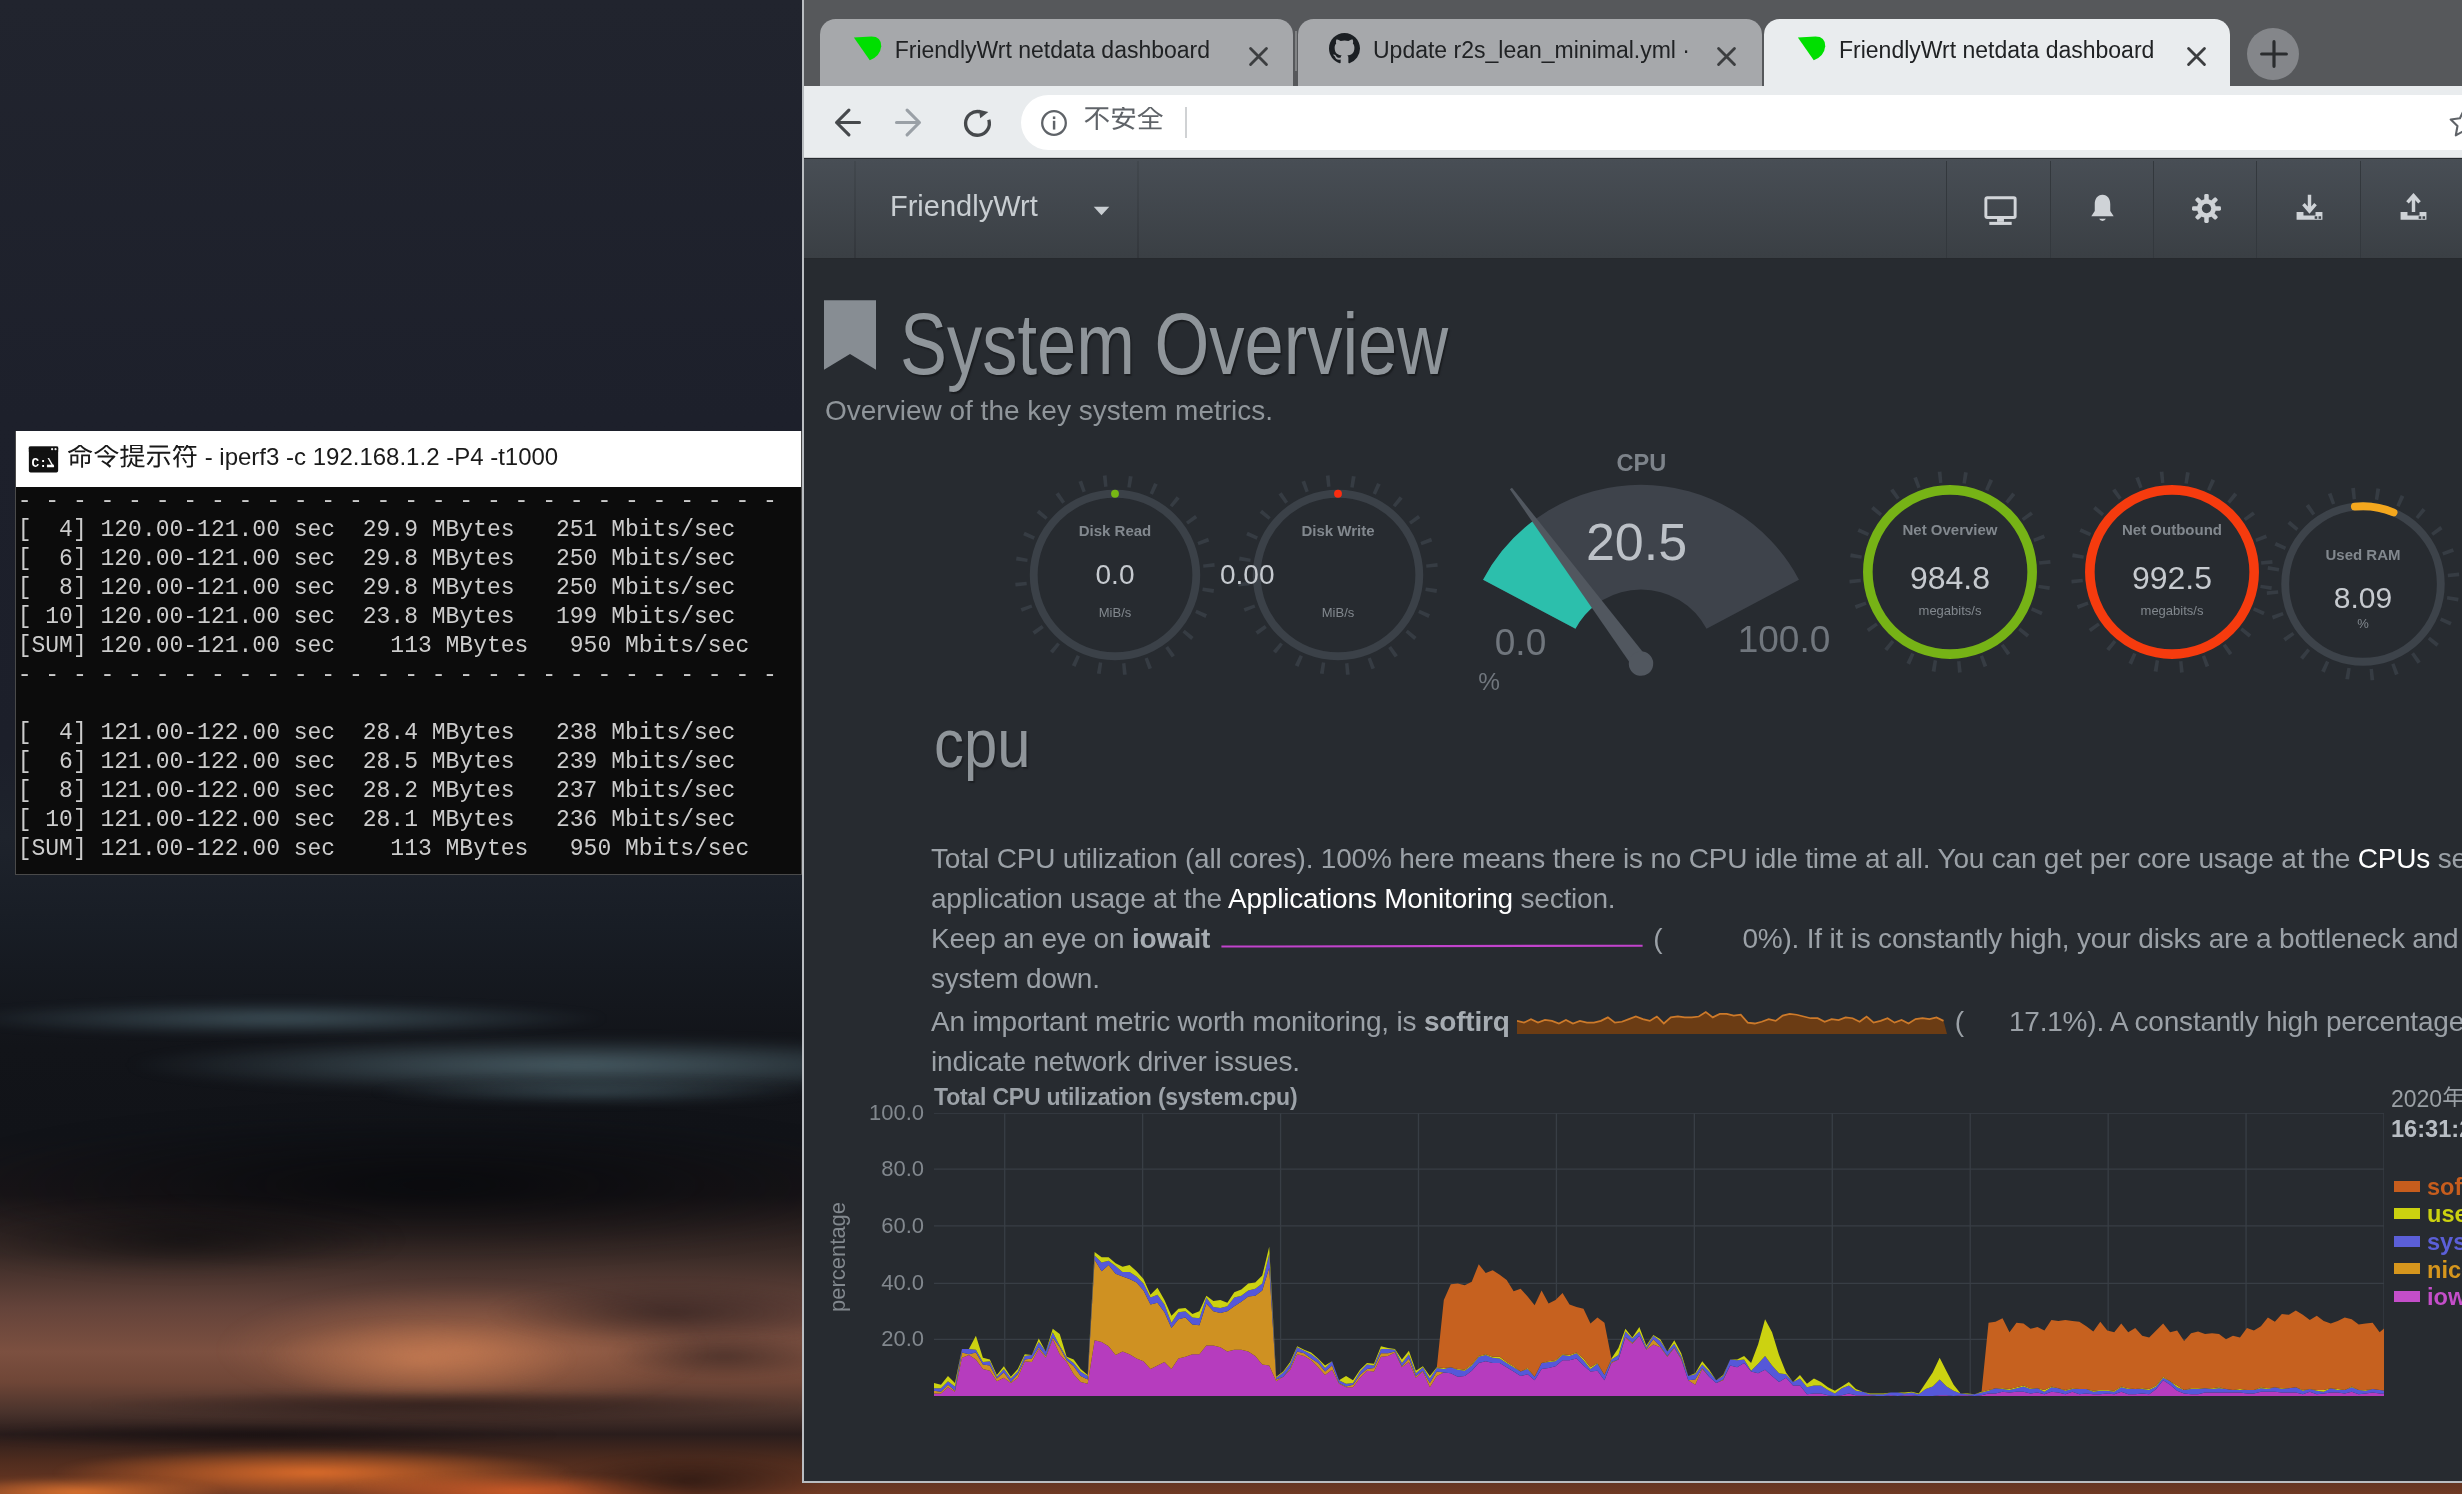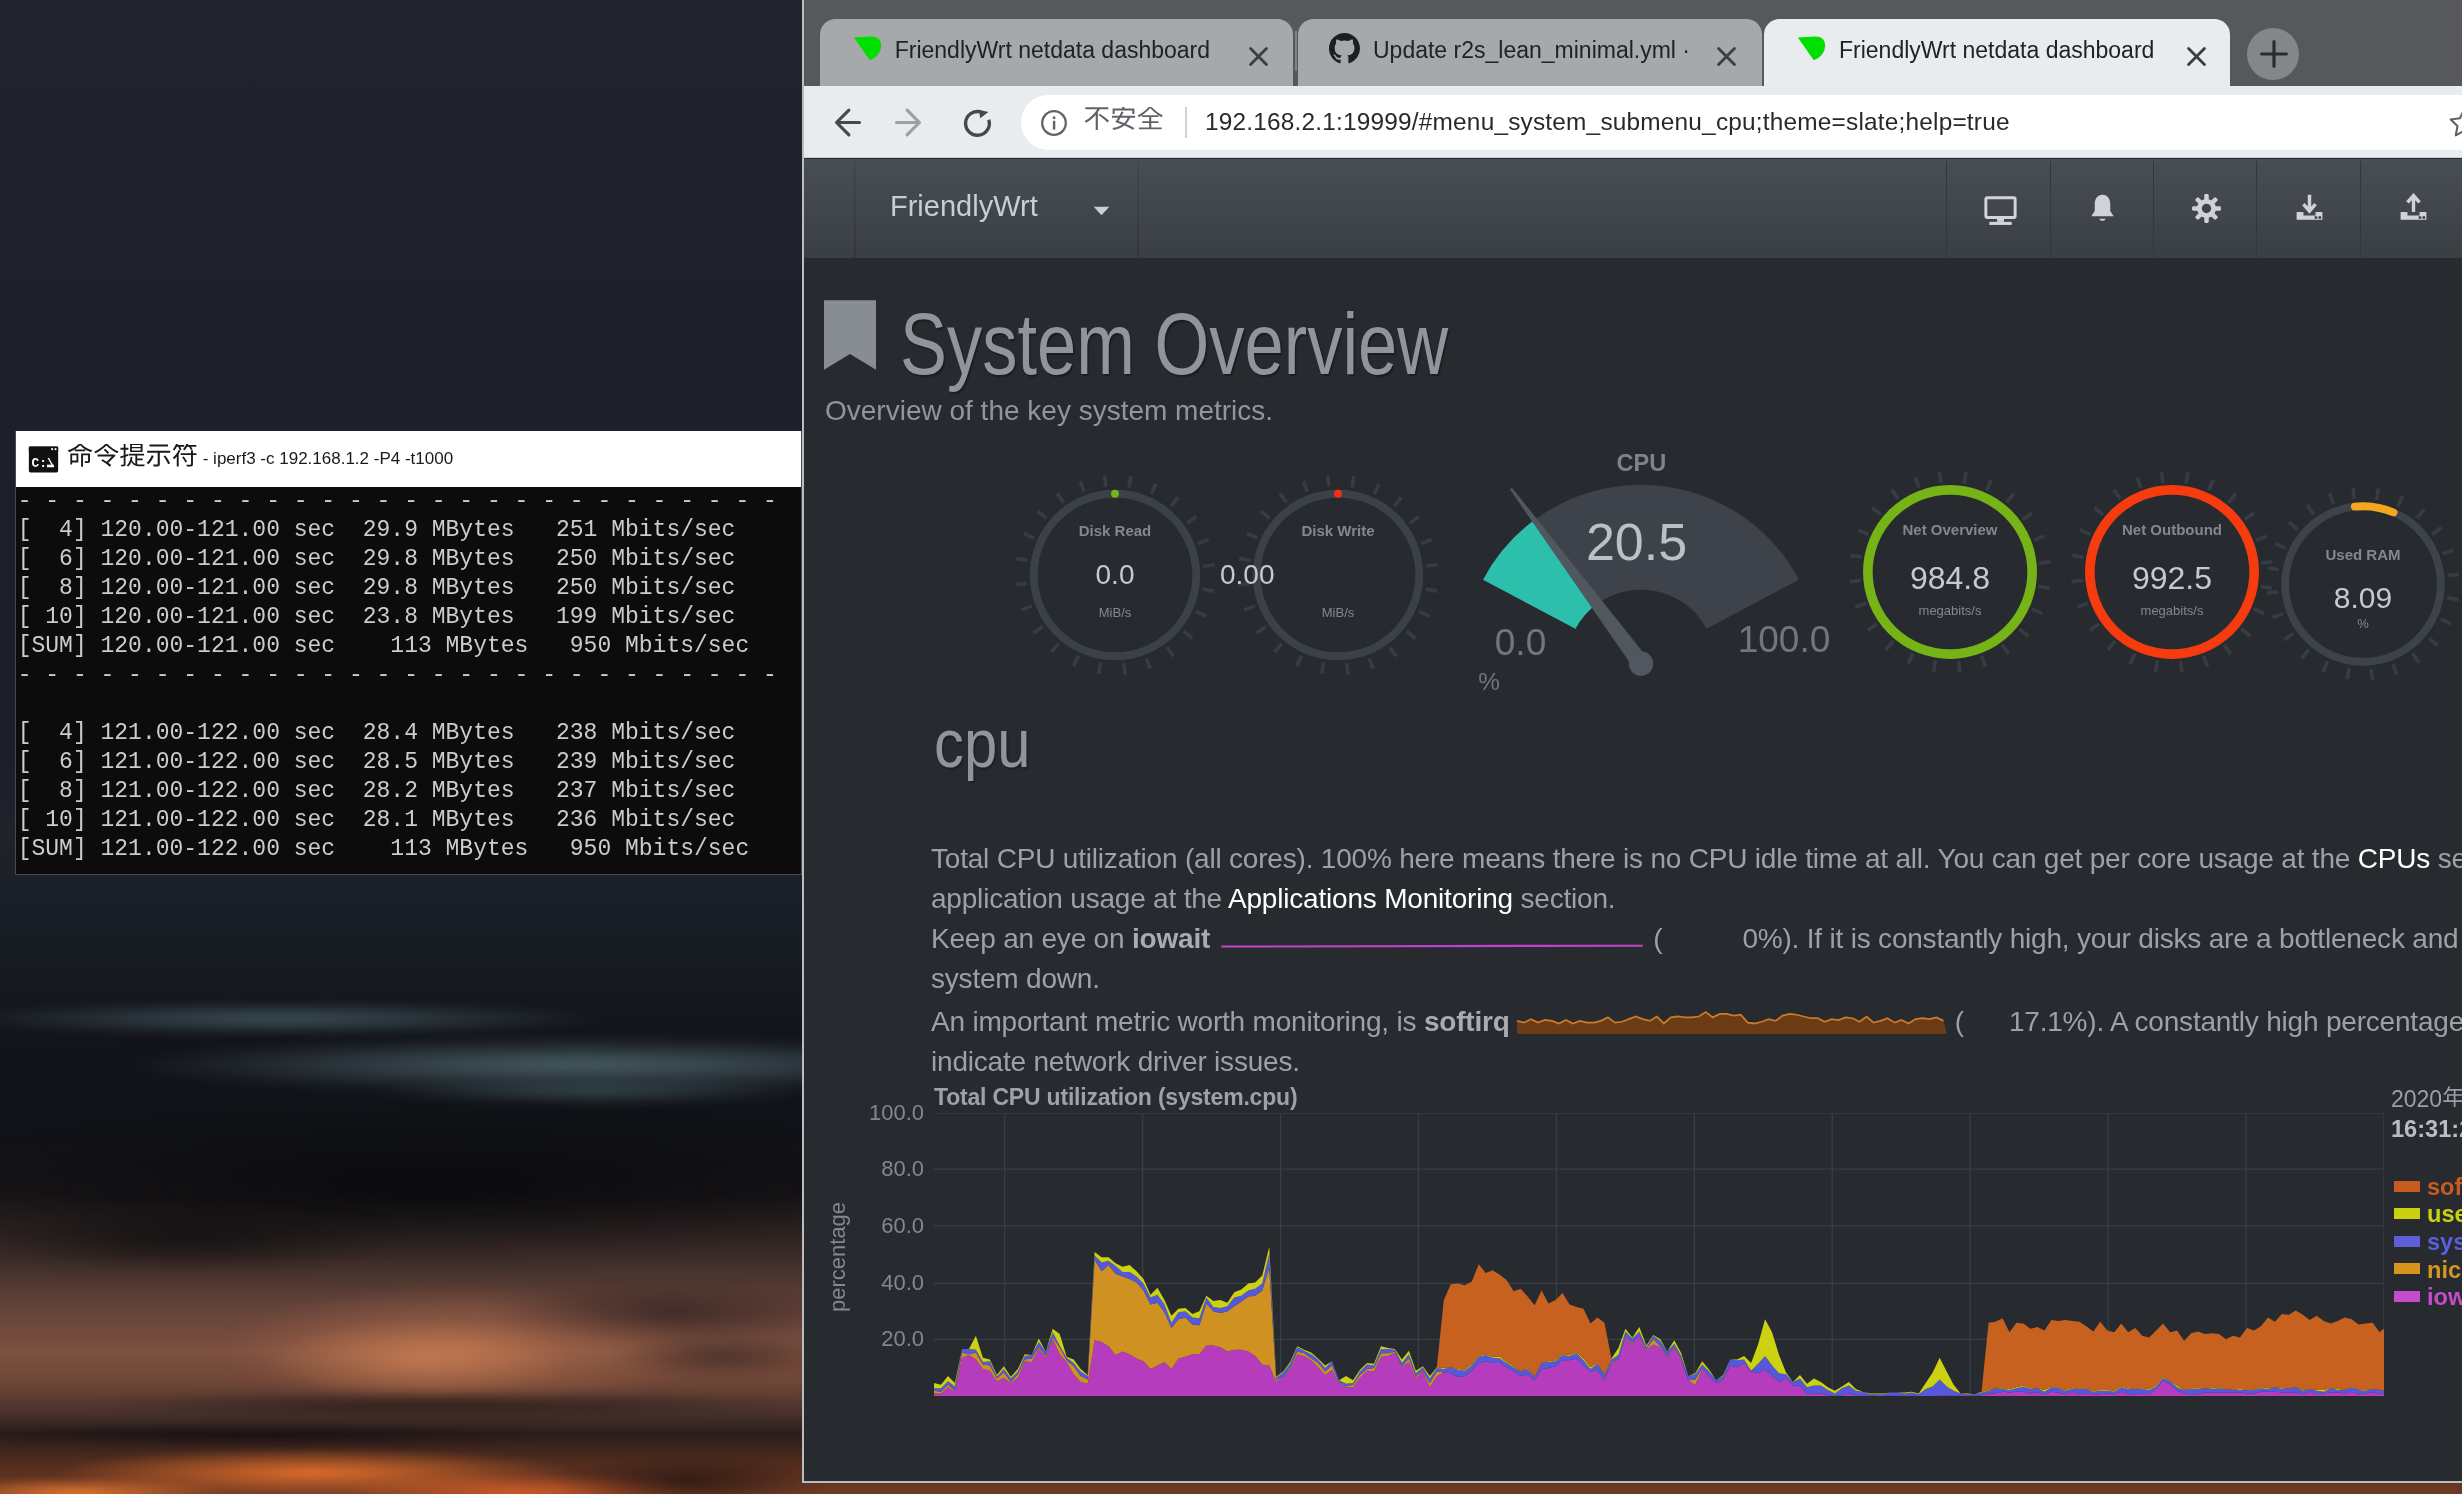--- a/index.html
+++ b/index.html
@@ -48,21 +48,21 @@
         <circle cx="32" cy="6" r="1.3" fill="#eee"></circle>
         <text x="4" y="27" font-size="15" font-family="Liberation Mono" fill="#fff" font-weight="bold">C:\</text>
         <rect x="22" y="24" width="8" height="3" fill="#fff"></rect>
       </svg>
 <div class="ab" style="left:51px;top:12.2px;font-size:25px;color:#1a1a1a;white-space:nowrap"><svg width="131" height="29" viewBox="0 0 150 33" style="vertical-align:-7px;">
           <path transform="translate(0,23.4) scale(0.0300,-0.0300)" fill="#1a1a1a" d="M505 852C411 718 219 591 34 542C50 522 68 491 78 469C151 493 226 529 296 571V508H696V575C765 532 839 497 911 474C924 496 948 529 967 546C808 586 638 683 547 786L565 809ZM304 576C378 622 447 677 503 735C555 677 621 622 694 576ZM128 425V-3H197V82H433V425ZM197 358H362V149H197ZM539 425V-81H612V357H804V143C804 131 800 127 786 126C772 126 724 126 668 127C677 106 687 78 690 57C766 57 813 57 841 69C870 82 877 103 877 143V425Z"></path>
           <path transform="translate(30,23.4) scale(0.0300,-0.0300)" fill="#1a1a1a" d="M400 558C456 513 522 447 552 404L609 451C578 494 509 558 454 601ZM168 378V306H712C655 246 581 173 513 108C461 143 407 176 360 204L307 151C418 83 562 -19 630 -85L687 -22C659 3 620 34 576 65C673 160 781 270 856 349L800 383L787 378ZM510 844C406 702 217 568 35 491C56 473 78 447 90 428C239 498 390 603 504 722C617 606 783 492 918 430C930 451 956 482 974 498C832 553 655 666 551 774L578 808Z"></path>
           <path transform="translate(60,23.4) scale(0.0300,-0.0300)" fill="#1a1a1a" d="M478 617H812V538H478ZM478 750H812V671H478ZM409 807V480H884V807ZM429 297C413 149 368 36 279 -35C295 -45 324 -68 335 -80C388 -33 428 28 456 104C521 -37 627 -65 773 -65H948C951 -45 961 -14 971 3C936 2 801 2 776 2C742 2 710 3 680 8V165H890V227H680V345H939V408H364V345H609V27C552 52 508 97 479 181C487 215 493 251 498 289ZM164 839V638H40V568H164V348C113 332 66 319 29 309L48 235L164 273V14C164 0 159 -4 147 -4C135 -5 96 -5 53 -4C62 -24 72 -55 74 -73C137 -74 176 -71 200 -59C225 -48 234 -27 234 14V296L345 333L335 401L234 370V568H345V638H234V839Z"></path>
           <path transform="translate(90,23.4) scale(0.0300,-0.0300)" fill="#1a1a1a" d="M234 351C191 238 117 127 35 56C54 46 88 24 104 11C183 88 262 207 311 330ZM684 320C756 224 832 94 859 10L934 44C904 129 826 255 753 349ZM149 766V692H853V766ZM60 523V449H461V19C461 3 455 -1 437 -2C418 -3 352 -3 284 0C296 -23 308 -56 311 -79C400 -79 459 -78 494 -66C530 -53 542 -31 542 18V449H941V523Z"></path>
           <path transform="translate(120,23.4) scale(0.0300,-0.0300)" fill="#1a1a1a" d="M395 277C439 213 495 127 521 76L585 115C557 164 500 247 456 309ZM734 541V432H337V363H734V16C734 -1 728 -5 708 -6C690 -7 623 -7 552 -5C563 -26 574 -57 578 -78C668 -78 727 -77 761 -66C795 -54 807 -32 807 15V363H943V432H807V541ZM260 550C209 441 126 332 41 261C57 246 83 215 93 200C126 229 159 264 190 303V-80H263V405C288 445 311 485 331 526ZM182 843C151 743 98 643 36 578C54 569 85 548 99 536C132 575 164 625 193 680H245C267 634 292 579 306 545L373 568C361 596 339 640 319 680H475V744H223C235 771 246 799 255 826ZM576 843C546 743 491 648 425 586C443 576 474 555 488 543C523 580 557 627 586 680H655C683 639 714 590 728 559L794 586C781 611 758 646 734 680H934V744H617C628 771 638 798 647 826Z"></path>
-        </svg><span style="vertical-align:1.7px;font-size:17px"> - iperf3  -c 192.168.1.2 -P4 -t1000</span></div>
+        </svg><span style="vertical-align:1.7px;font-size:24px"> - iperf3  -c 192.168.1.2 -P4 -t1000</span></div>
 </div>
 <div id="tbody" class="ab">- - - - - - - - - - - - - - - - - - - - - - - - - - - - 
 [  4] 120.00-121.00 sec  29.9 MBytes   251 Mbits/sec
 [  6] 120.00-121.00 sec  29.8 MBytes   250 Mbits/sec
 [  8] 120.00-121.00 sec  29.8 MBytes   250 Mbits/sec
 [ 10] 120.00-121.00 sec  23.8 MBytes   199 Mbits/sec
 [SUM] 120.00-121.00 sec    113 MBytes   950 Mbits/sec
 - - - - - - - - - - - - - - - - - - - - - - - - - - - - 
 
 [  4] 121.00-122.00 sec  28.4 MBytes   238 Mbits/sec
@@ -122,21 +122,20 @@
         <circle cx="16" cy="16" r="13.5" stroke="#5f6368" stroke-width="2.6" fill="none"></circle>
         <rect x="14.7" y="13.5" width="2.8" height="10" fill="#5f6368"></rect>
         <rect x="14.7" y="8.5" width="2.8" height="3" fill="#5f6368"></rect>
       </svg>
 <div class="ab" style="left:279px;top:21px"><svg width="81" height="31" viewBox="0 0 93 36" style="vertical-align:0px;">
           <path transform="translate(0,24.2) scale(0.0310,-0.0310)" fill="#5f6368" d="M559 478C678 398 828 280 899 203L960 261C885 338 733 450 615 526ZM69 770V693H514C415 522 243 353 44 255C60 238 83 208 95 189C234 262 358 365 459 481V-78H540V584C566 619 589 656 610 693H931V770Z"></path>
           <path transform="translate(31,24.2) scale(0.0310,-0.0310)" fill="#5f6368" d="M414 823C430 793 447 756 461 725H93V522H168V654H829V522H908V725H549C534 758 510 806 491 842ZM656 378C625 297 581 232 524 178C452 207 379 233 310 256C335 292 362 334 389 378ZM299 378C263 320 225 266 193 223C276 195 367 162 456 125C359 60 234 18 82 -9C98 -25 121 -59 130 -77C293 -42 429 10 536 91C662 36 778 -23 852 -73L914 -8C837 41 723 96 599 148C660 209 707 285 742 378H935V449H430C457 499 482 549 502 596L421 612C401 561 372 505 341 449H69V378Z"></path>
           <path transform="translate(62,24.2) scale(0.0310,-0.0310)" fill="#5f6368" d="M493 851C392 692 209 545 26 462C45 446 67 421 78 401C118 421 158 444 197 469V404H461V248H203V181H461V16H76V-52H929V16H539V181H809V248H539V404H809V470C847 444 885 420 925 397C936 419 958 445 977 460C814 546 666 650 542 794L559 820ZM200 471C313 544 418 637 500 739C595 630 696 546 807 471Z"></path>
         </svg></div>
 <div class="ab" style="left:381px;top:21px;width:1.7px;height:31px;background:#d0d2d4"></div>
-<div class="ab tx" style="left:401px;top:22px;color:#27292d">192.168.2.1:19999/#menu_system_submenu_cpu;theme=slate;help=true</div>
 <svg class="ab" style="left:1645px;top:22px" width="30" height="30" viewBox="0 0 34 34">
         <path d="M17 2 L21.6 11.6 L32 13 L24.4 20.4 L26.3 31 L17 25.9 L7.7 31 L9.6 20.4 L2 13 L12.4 11.6 Z" fill="none" stroke="#5f6368" stroke-width="2.4" stroke-linejoin="round"></path>
       </svg>
 </div>
 <div id="navbar" class="ab">
 <div class="nsep ab" style="left:50px"></div>
 <div class="ab" style="left:86px;top:31px;font-size:29px;color:#c9ced2">FriendlyWrt</div>
 <svg class="ab" style="left:288px;top:45px" width="19" height="14" viewBox="0 0 22 16">
         <path d="M2 3 L11 13 L20 3 Z" fill="#c9ced2"></path>
       </svg>

